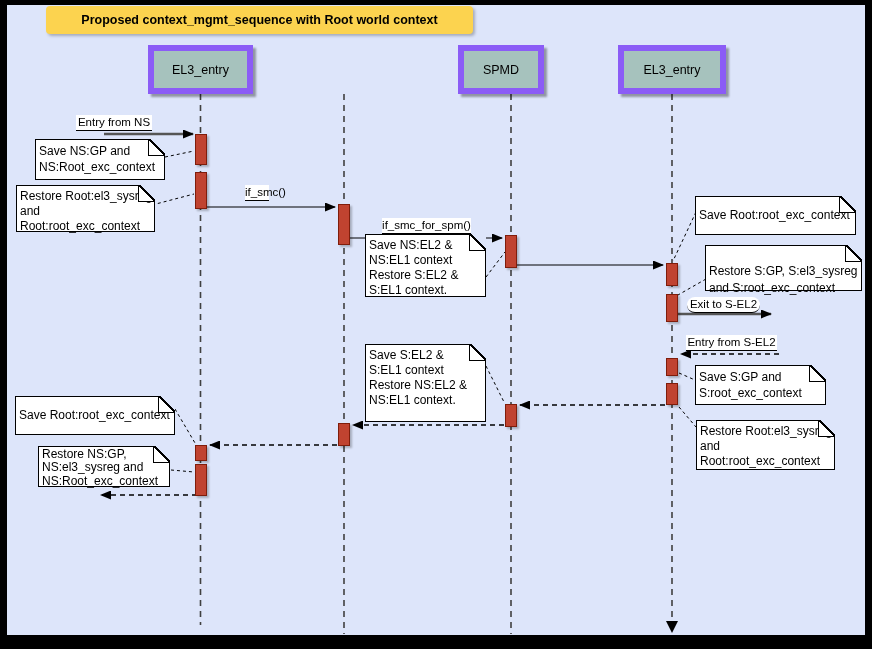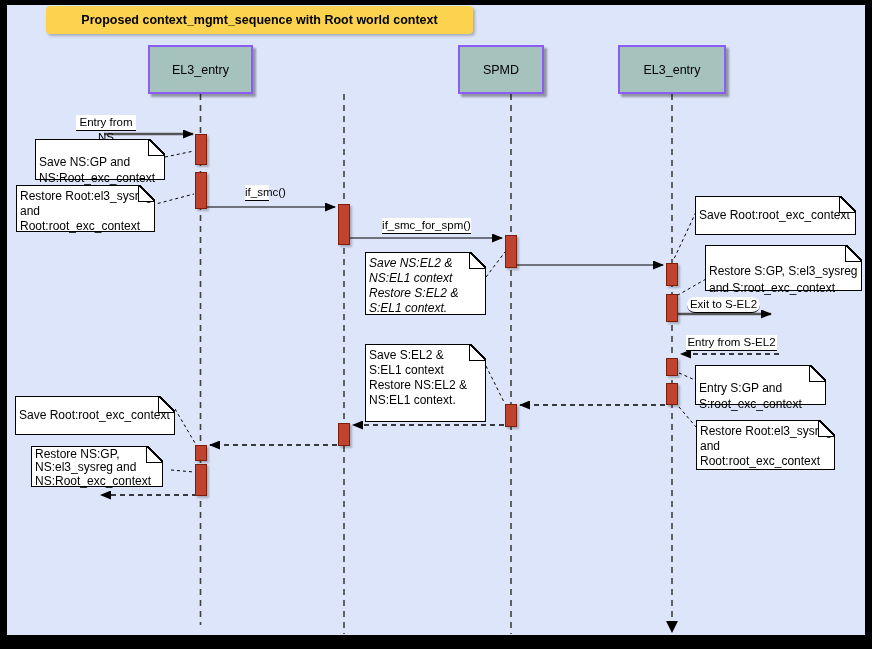--- a/index.html
+++ b/index.html
@@ -17,21 +17,21 @@
   .layer { position:absolute; left:0; top:0; z-index:2; }
   .banner {
     position:absolute; left:46px; top:6px; width:427px; height:28px;
     background:#fcd34f; border-radius:4px; z-index:3;
     display:flex; align-items:center; justify-content:center;
     font-size:12.5px; font-weight:bold;
     box-shadow:2px 2px 3px rgba(0,0,0,0.25);
   }
   .head {
     position:absolute; top:45px; height:49px; z-index:3;
-    background:#a6c2bd; border:2px solid #8b5cf6; box-sizing:border-box;
+    background:#a6c2bd; border:6px solid #8b5cf6; box-sizing:border-box;
     display:flex; align-items:center; justify-content:center;
     font-size:12.5px;
     box-shadow:3px 3px 2px rgba(0,0,0,0.35);
   }
   .act {
     position:absolute; width:12px; z-index:3; box-sizing:border-box;
     background:#c04330; border:1px solid #7f1d0b;
     box-shadow:2px 2px 2px rgba(0,0,0,0.25);
   }
   .note {
@@ -39,21 +39,21 @@
     background:#fff; border:1px solid #000;
     font-size:12px; line-height:15px; padding:3px 0 0 3px; white-space:pre;
   }
   .note::before {
     content:""; position:absolute; top:-1px; right:-1px; width:17px; height:17px;
     border-left:1px solid #000; border-bottom:1px solid #000; box-sizing:border-box;
     background:linear-gradient(225deg,#dde5fa 0%,#dde5fa 45%,#000 45%,#000 55%,#fff 55%,#fff 100%);
   }
   .note.vcenter { display:flex; align-items:center; padding-top:0; }
   .note.lh13 { line-height:13.3px; padding-top:1px; }
-  .note.lh16 { line-height:16px; padding-top:14px; }
+  .note.lh16 { line-height:16px; padding-top:3px; }
   .note.lh17 { line-height:17px; padding-top:17px; }
   .msg-label {
     position:absolute; height:16px; z-index:3; box-sizing:border-box;
     background:#fff; border-bottom:1px solid #000;
     font-size:11.5px; text-align:center; line-height:15px;
   }
 </style>
 </head>
 <body>
 
@@ -109,44 +109,44 @@
   <div class="act" style="left:505px;top:235px;height:33px;"></div>
   <div class="act" style="left:666px;top:263px;height:23px;"></div>
   <div class="act" style="left:666px;top:294px;height:28px;"></div>
   <div class="act" style="left:666px;top:358px;height:18px;"></div>
   <div class="act" style="left:666px;top:383px;height:22px;"></div>
   <div class="act" style="left:505px;top:404px;height:23px;"></div>
   <div class="act" style="left:338px;top:423px;height:23px;"></div>
   <div class="act" style="left:195px;top:445px;height:16px;"></div>
   <div class="act" style="left:195px;top:464px;height:32px;"></div>
 
-  <div class="msg-label" style="left:76px;top:115px;width:60px;">Entry from NS</div>
+  <div class="msg-label" style="left:76px;top:115px;width:76px;">Entry from NS</div>
   <div class="msg-label" style="left:245px;top:185px;width:24px;">if_smc()</div>
   <div class="msg-label" style="left:382px;top:218px;width:89px;">if_smc_for_spm()</div>
   <div class="msg-label" style="left:687px;top:297px;width:73px;border-radius:8px;">Exit to S-EL2</div>
   <div class="msg-label" style="left:686px;top:335px;width:91px;">Entry from S-EL2</div>
 
   <div class="note lh16" style="left:35px;top:139px;width:130px;height:41px;">Save NS:GP and
 NS:Root_exc_context</div>
   <div class="note" style="left:16px;top:185px;width:139px;height:47px;">Restore Root:el3_sysreg
 and
 Root:root_exc_context</div>
-  <div class="note" style="left:365px;top:252px;width:121px;height:63px;font-style:italic;">Save NS:EL2 &amp;
+  <div class="note" style="left:365px;top:234px;width:121px;height:63px;">Save NS:EL2 &amp;
 NS:EL1 context
 Restore S:EL2 &amp;
 S:EL1 context.</div>
   <div class="note vcenter" style="left:695px;top:196px;width:161px;height:39px;">Save Root:root_exc_context</div>
   <div class="note lh17" style="left:705px;top:245px;width:157px;height:46px;">Restore S:GP, S:el3_sysreg
 and S:root_exc_context</div>
-  <div class="note lh16" style="left:695px;top:365px;width:131px;height:40px;">Entry S:GP and
+  <div class="note lh16" style="left:695px;top:365px;width:131px;height:40px;">Save S:GP and
 S:root_exc_context</div>
   <div class="note" style="left:696px;top:420px;width:139px;height:50px;">Restore Root:el3_sysreg
 and
 Root:root_exc_context</div>
   <div class="note" style="left:365px;top:344px;width:121px;height:78px;">Save S:EL2 &amp;
 S:EL1 context
 Restore NS:EL2 &amp;
 NS:EL1 context.</div>
   <div class="note vcenter" style="left:15px;top:396px;width:160px;height:39px;">Save Root:root_exc_context</div>
-  <div class="note lh13" style="left:31px;top:446px;width:132px;height:41px;">Restore NS:GP,
+  <div class="note lh13" style="left:38px;top:446px;width:132px;height:41px;">Restore NS:GP,
 NS:el3_sysreg and
 NS:Root_exc_context</div>
 </div>
 
 </body></html>

